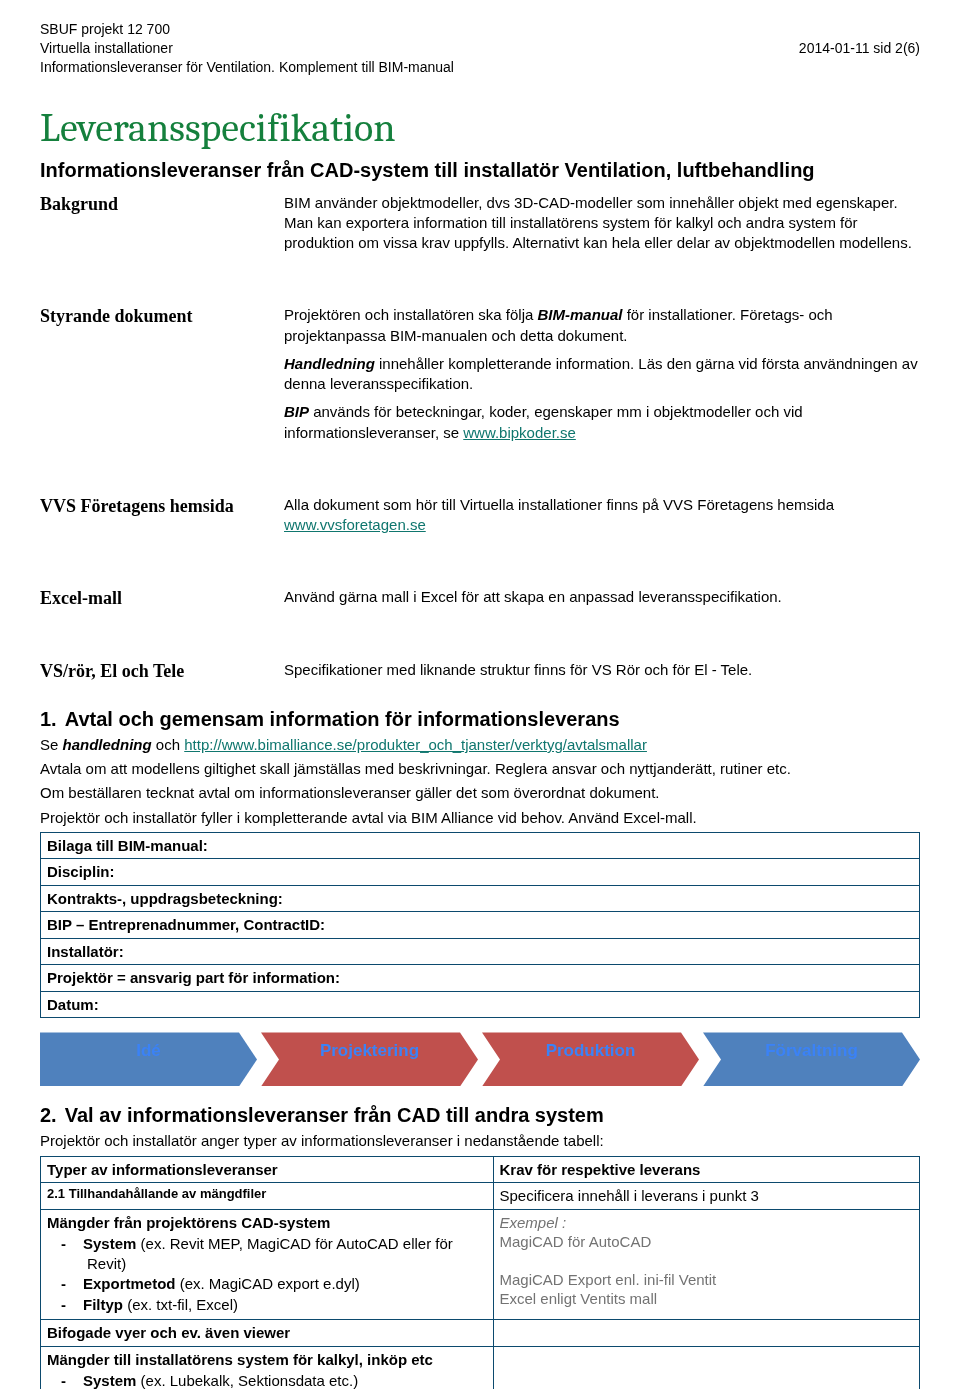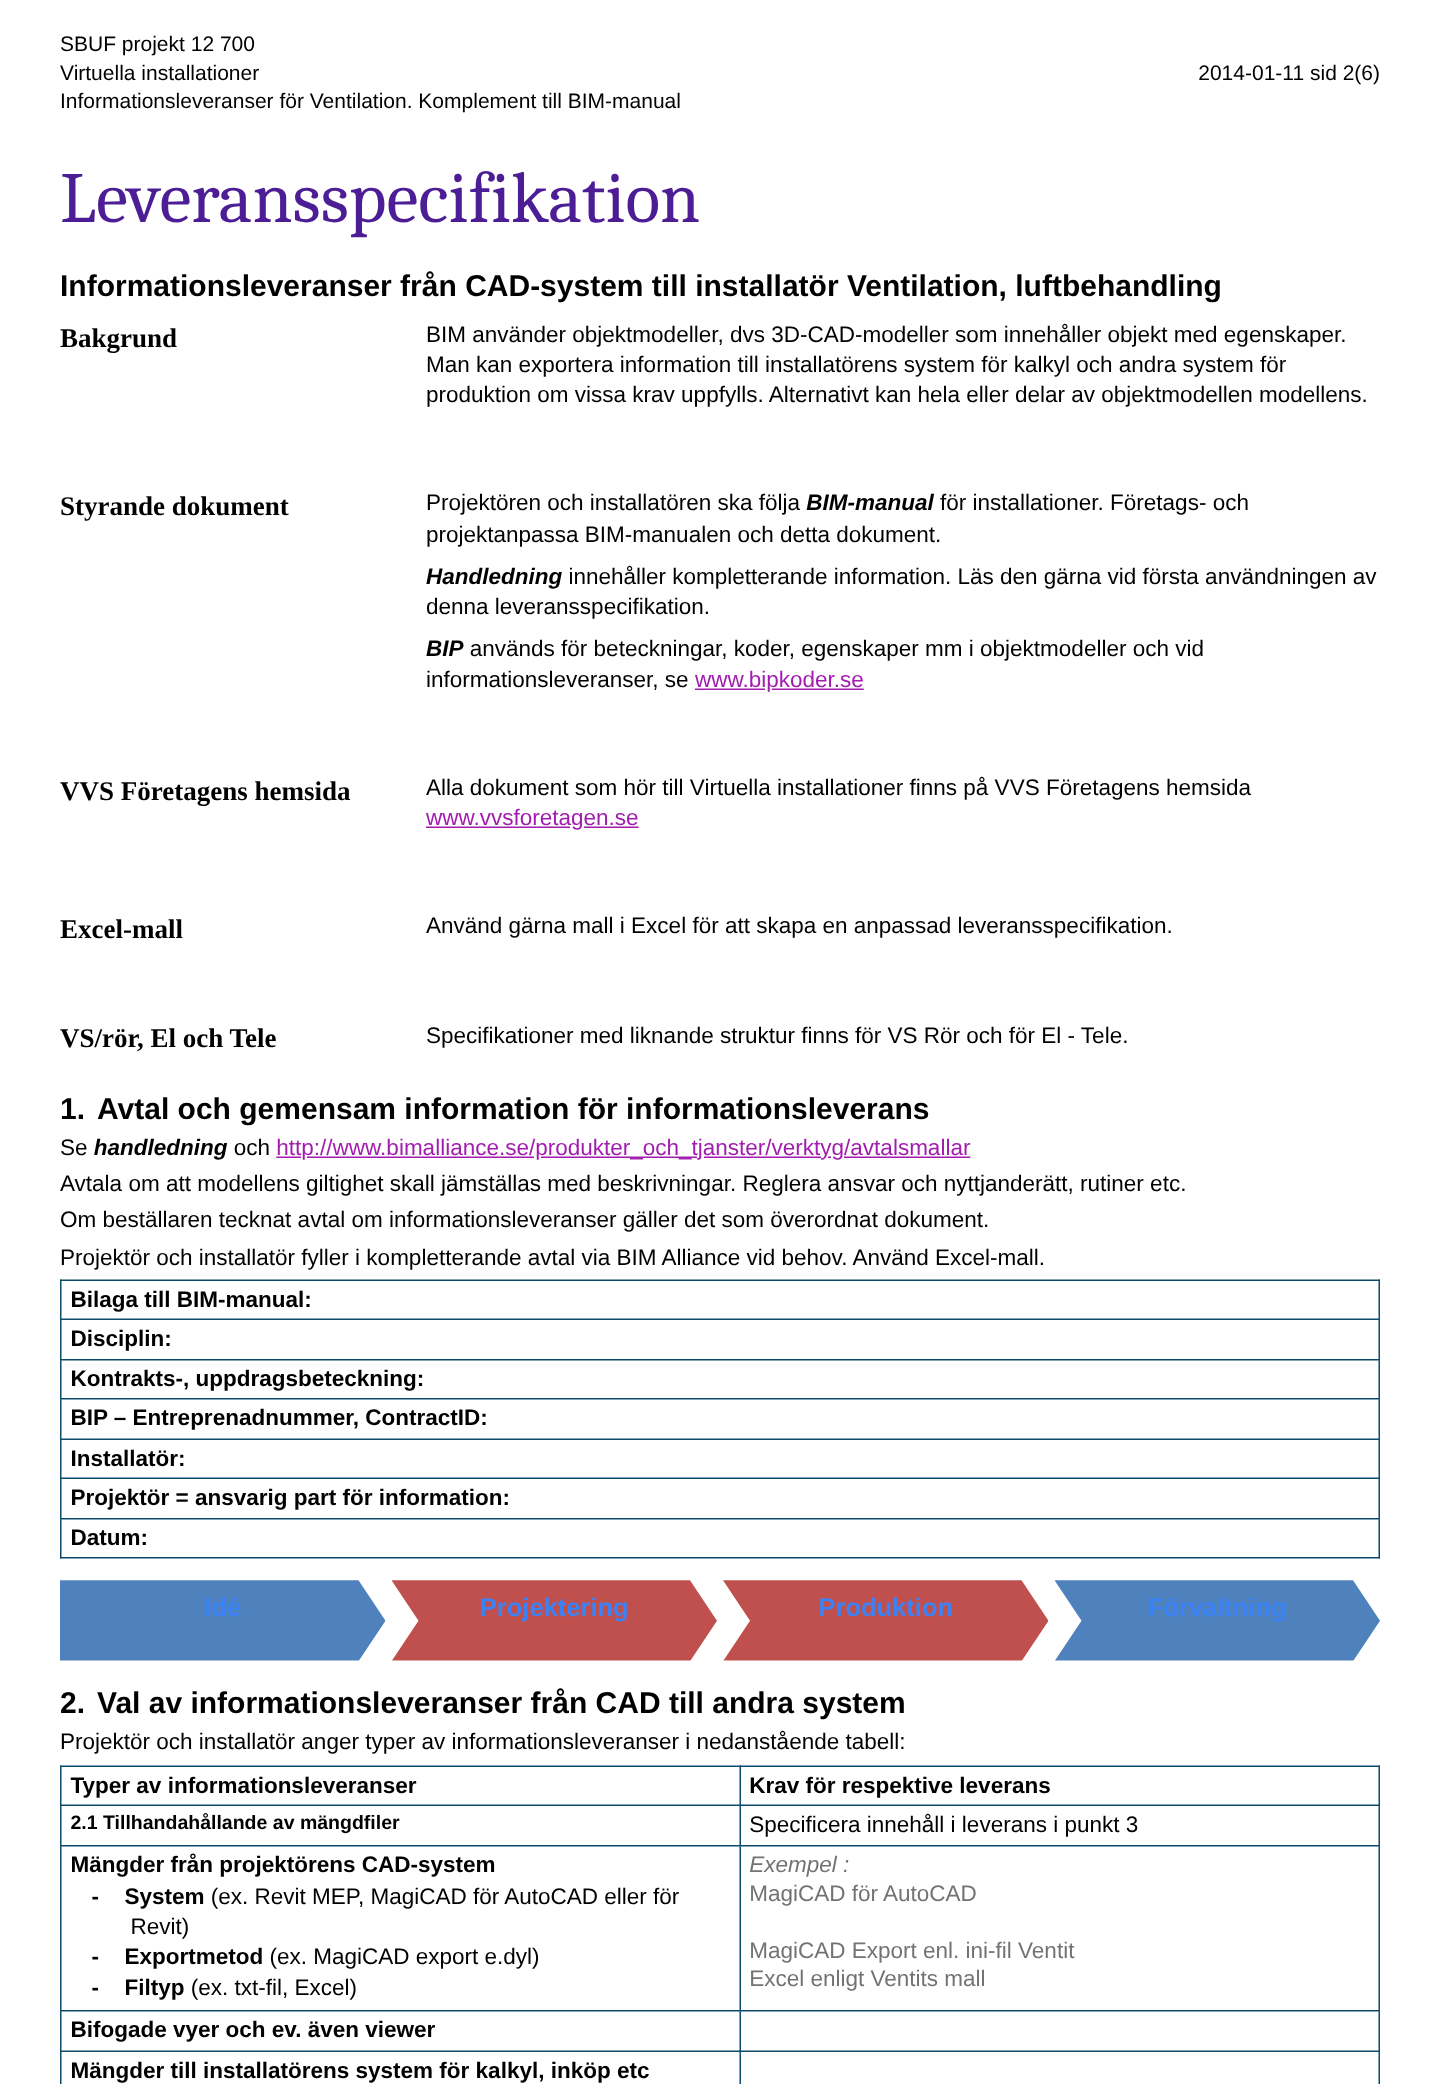--- a/index.html
+++ b/index.html
@@ -19,23 +19,23 @@
     line-height: 1.35;
     margin-bottom: 28px;
   }
   .hdr-row {
     display: flex;
     justify-content: space-between;
   }
   h1.title {
     font-family: "Cambria","Times New Roman",serif;
     font-weight: normal;
-    color: #4c1d95;
-    font-size: 48px;
-    margin: 12px 0 18px 0;
+    color: #15803d;
+    font-size: 40px;
+    margin: 12px 0 6px 0;
   }
   h2.subtitle {
     font-size: 20px;
     font-weight: bold;
     margin: 0 0 10px 0;
     line-height: 1.3;
   }
   .def-table {
     display: grid;
     grid-template-columns: 200px 1fr;
@@ -52,21 +52,21 @@
   }
   .def-body p { margin: 0 0 8px 0; line-height: 1.35; }
 
   h2.sec {
     font-size: 20px;
     font-weight: bold;
     margin: 18px 0 4px 0;
   }
   .sec-num { margin-right: 8px; }
   .body-p { margin: 0 0 4px 0; line-height: 1.35; }
-  a.link { color: #a21caf; text-decoration: underline; }
+  a.link { color: #0f766e; text-decoration: underline; }
   .bolditalic { font-weight: bold; font-style: italic; }
 
   table.box {
     border-collapse: collapse;
     width: 100%;
     margin-top: 4px;
   }
   table.box td, table.box th {
     border: 1px solid #0c4a6e;
     padding: 3px 6px;

